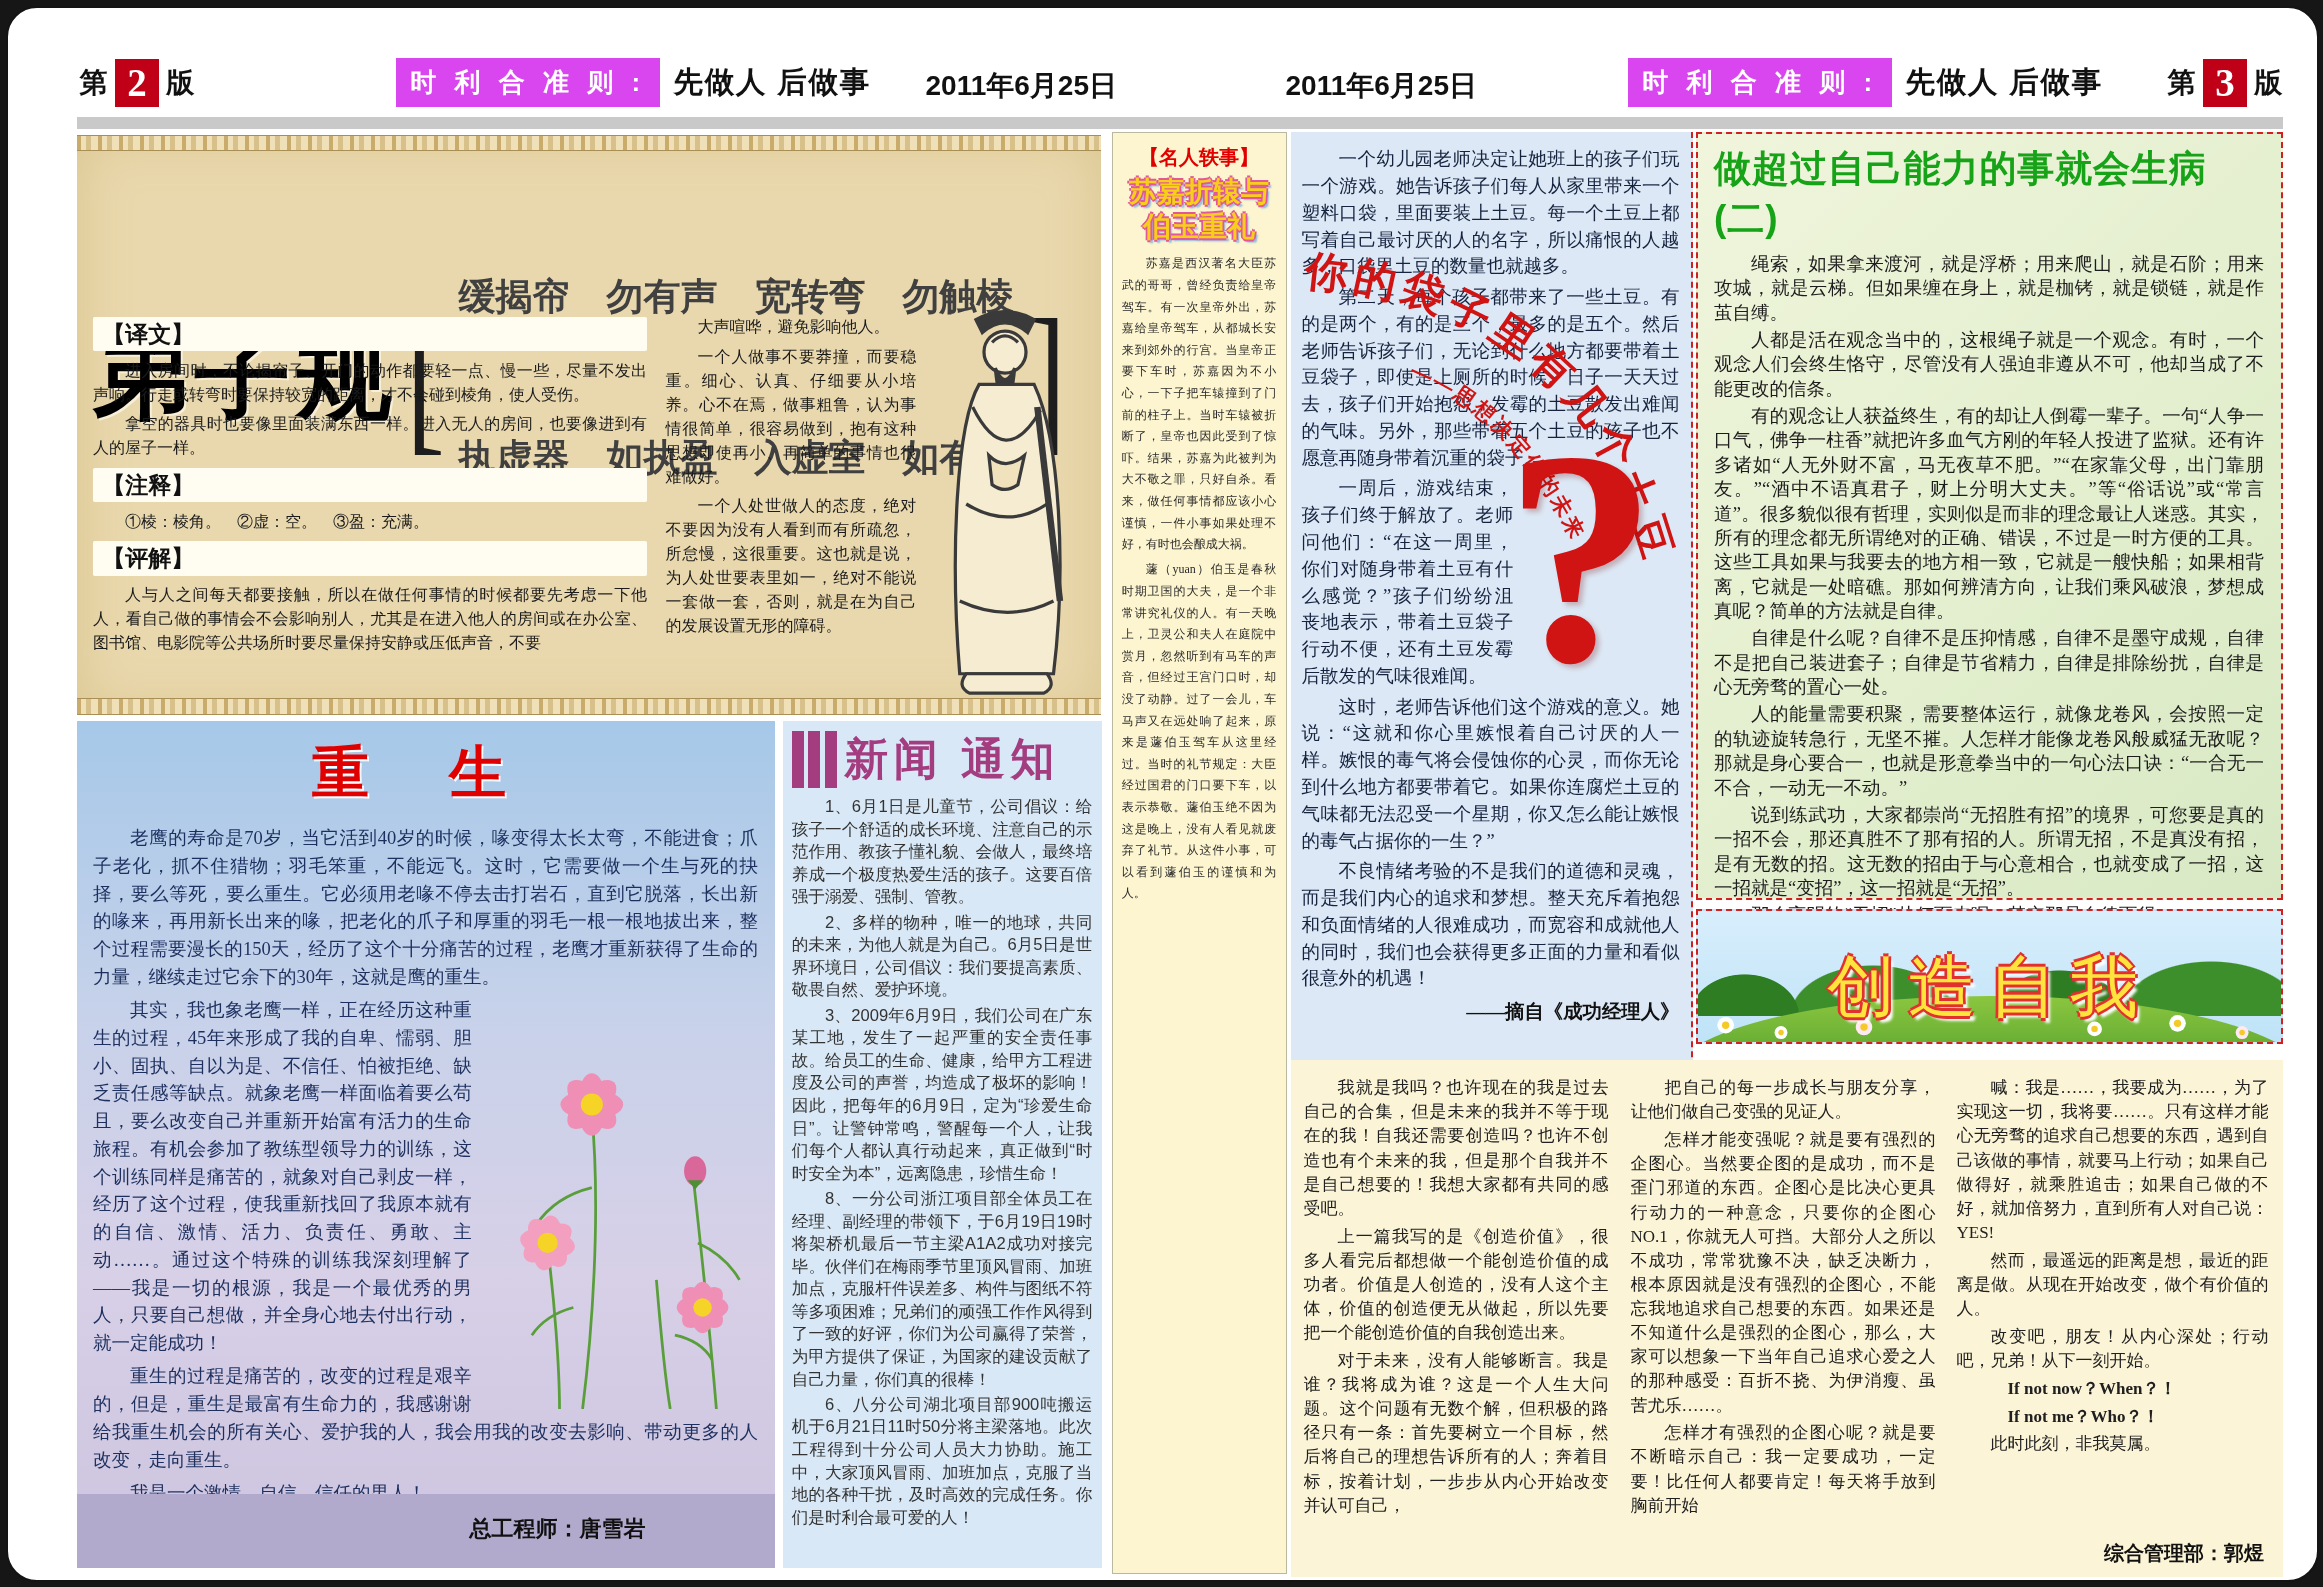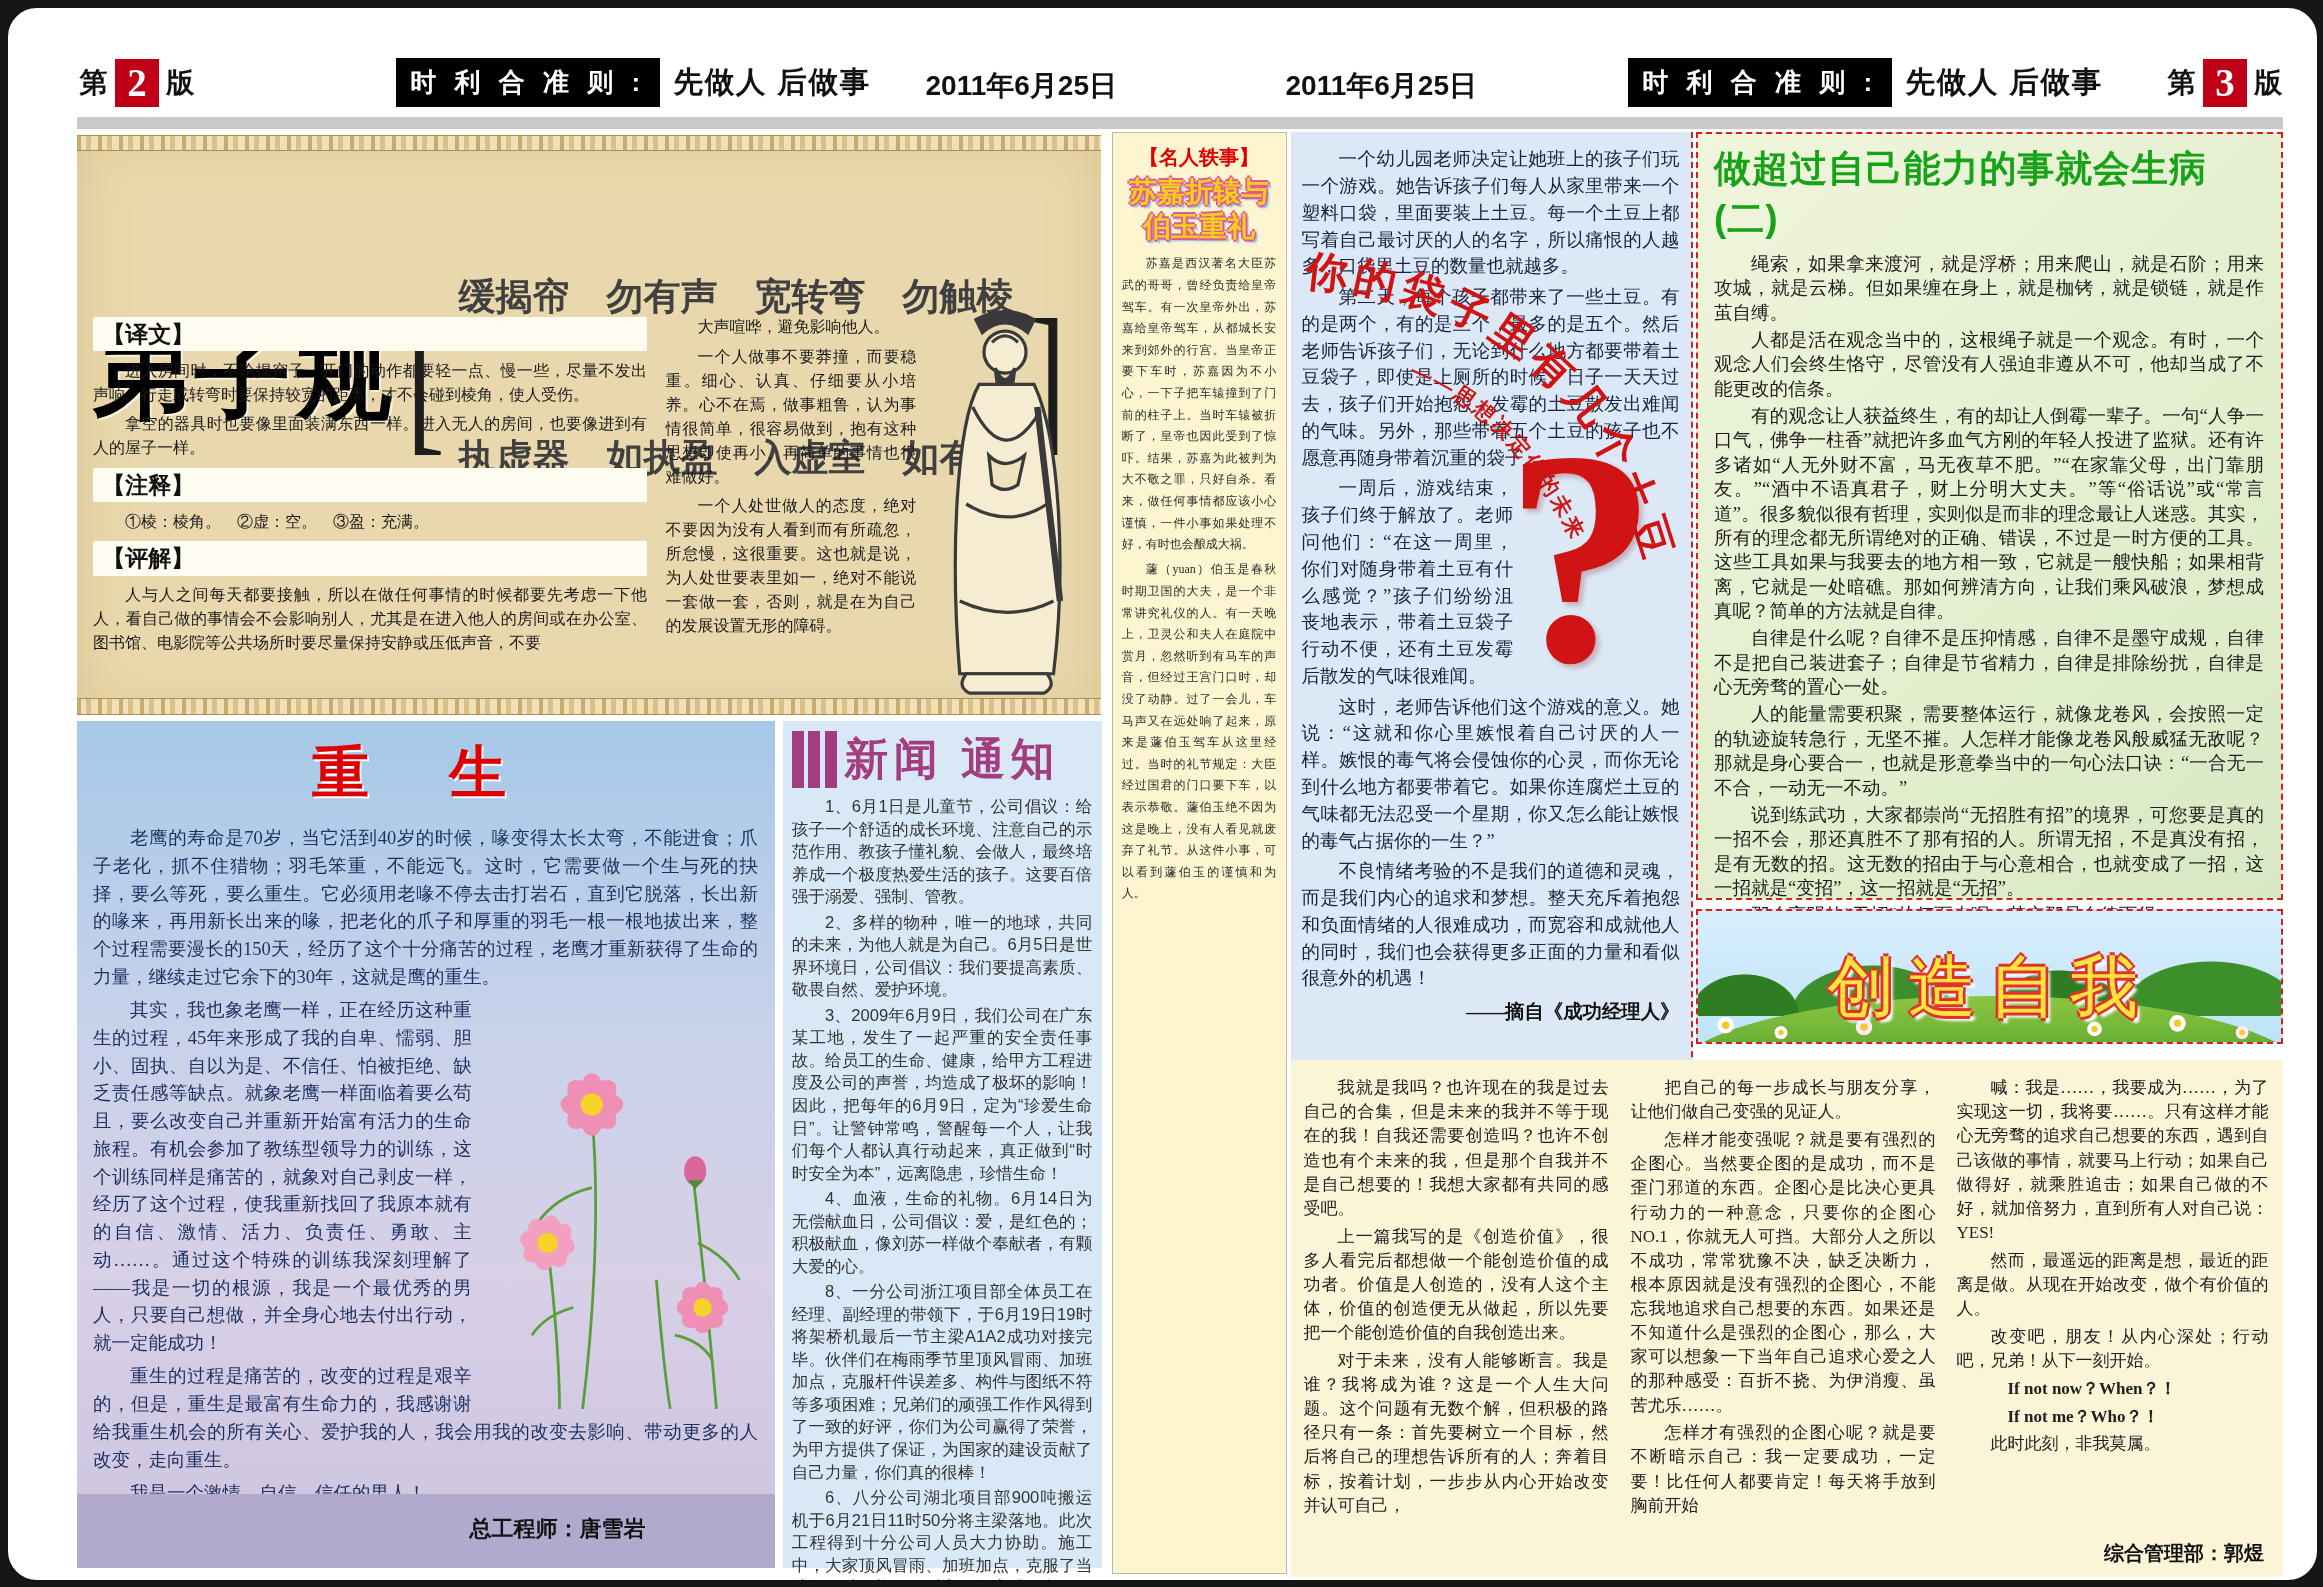--- a/index.html
+++ b/index.html
@@ -7,21 +7,21 @@
        font-family:"Liberation Serif","DejaVu Serif",serif;}
   .abs{position:absolute;}
   .page{position:absolute;inset:5.5px;background:#ffffff;border:2.8px solid #141414;
         border-radius:31px;overflow:hidden;}
   
   .hdr{top:48px;height:54px;font-family:"Liberation Sans","DejaVu Sans",sans-serif;}
   .pgnum{display:flex;align-items:center;gap:7.4px;font-size:28px;font-weight:bold;color:#111;}
   .pgnum .rbox{background:#c00016;color:#fff;font-size:39px;width:44px;height:48px;
                display:flex;align-items:center;justify-content:center;font-family:"Liberation Serif",serif;}
   .motto{display:flex;align-items:center;gap:13px;}
-  .motto .mbox{background:#000000;color:#fff;font-weight:bold;font-size:26px;
+  .motto .mbox{background:#d946ef;color:#fff;font-weight:bold;font-size:26px;
                padding:7.4px 14.8px;letter-spacing:5.5px;}
   .motto .mtxt{font-size:29.5px;font-weight:bold;color:#111;letter-spacing:1.8px;}
   .dt{font-size:28px;font-weight:bold;color:#111;}
   .grayrule{top:109px;left:69px;width:2206px;height:12px;background:#c9c9c9;}
   
   .dzg{left:69px;top:127px;width:1024px;height:580px;background:#e9d8ad;
        box-shadow:inset 0 0 55px #d9c48f;}
   .orn{left:0;right:0;height:14.8px;border-top:0.9px solid #a98f55;border-bottom:0.9px solid #a98f55;
        background:repeating-linear-gradient(90deg,#c9ab6b 0 3.7px,#efe0b8 3.7px 9.2px,#d8c08a 9.2px 14px,#efe0b8 14px 21px);}
   .dzg-titlerow{left:16.6px;top:28px;display:flex;align-items:center;}
@@ -242,21 +242,20 @@
         <div class="bars">
             <div></div>
             <div></div>
             <div></div>
           </div>
         <div class="news-title">新闻 通知</div>
       </div>
       <p>1、6月1日是儿童节，公司倡议：给孩子一个舒适的成长环境、注意自己的示范作用、教孩子懂礼貌、会做人，最终培养成一个极度热爱生活的孩子。这要百倍强于溺爱、强制、管教。</p>
       <p>2、多样的物种，唯一的地球，共同的未来，为他人就是为自己。6月5日是世界环境日，公司倡议：我们要提高素质、敬畏自然、爱护环境。</p>
       <p>3、2009年6月9日，我们公司在广东某工地，发生了一起严重的安全责任事故。给员工的生命、健康，给甲方工程进度及公司的声誉，均造成了极坏的影响！因此，把每年的6月9日，定为“珍爱生命日”。让警钟常鸣，警醒每一个人，让我们每个人都认真行动起来，真正做到“时时安全为本”，远离隐患，珍惜生命！</p>
-      <p>4、血液，生命的礼物。6月14日为无偿献血日，公司倡议：爱，是红色的；积极献血，像刘苏一样做个奉献者，有颗大爱的心。</p>
       <p>8、一分公司浙江项目部全体员工在经理、副经理的带领下，于6月19日19时将架桥机最后一节主梁A1A2成功对接完毕。伙伴们在梅雨季节里顶风冒雨、加班加点，克服杆件误差多、构件与图纸不符等多项困难；兄弟们的顽强工作作风得到了一致的好评，你们为公司赢得了荣誉，为甲方提供了保证，为国家的建设贡献了自己力量，你们真的很棒！</p>
       <p>6、八分公司湖北项目部900吨搬运机于6月21日11时50分将主梁落地。此次工程得到十分公司人员大力协助。施工中，大家顶风冒雨、加班加点，克服了当地的各种干扰，及时高效的完成任务。你们是时利合最可爱的人！</p>
     </div>
   </div>
 
   <div class="abs anc">
     <div class="anc-tag">【名人轶事】</div>
     <div class="anc-title">
       <div>苏嘉折辕与</div>
       <div>伯玉重礼</div>

